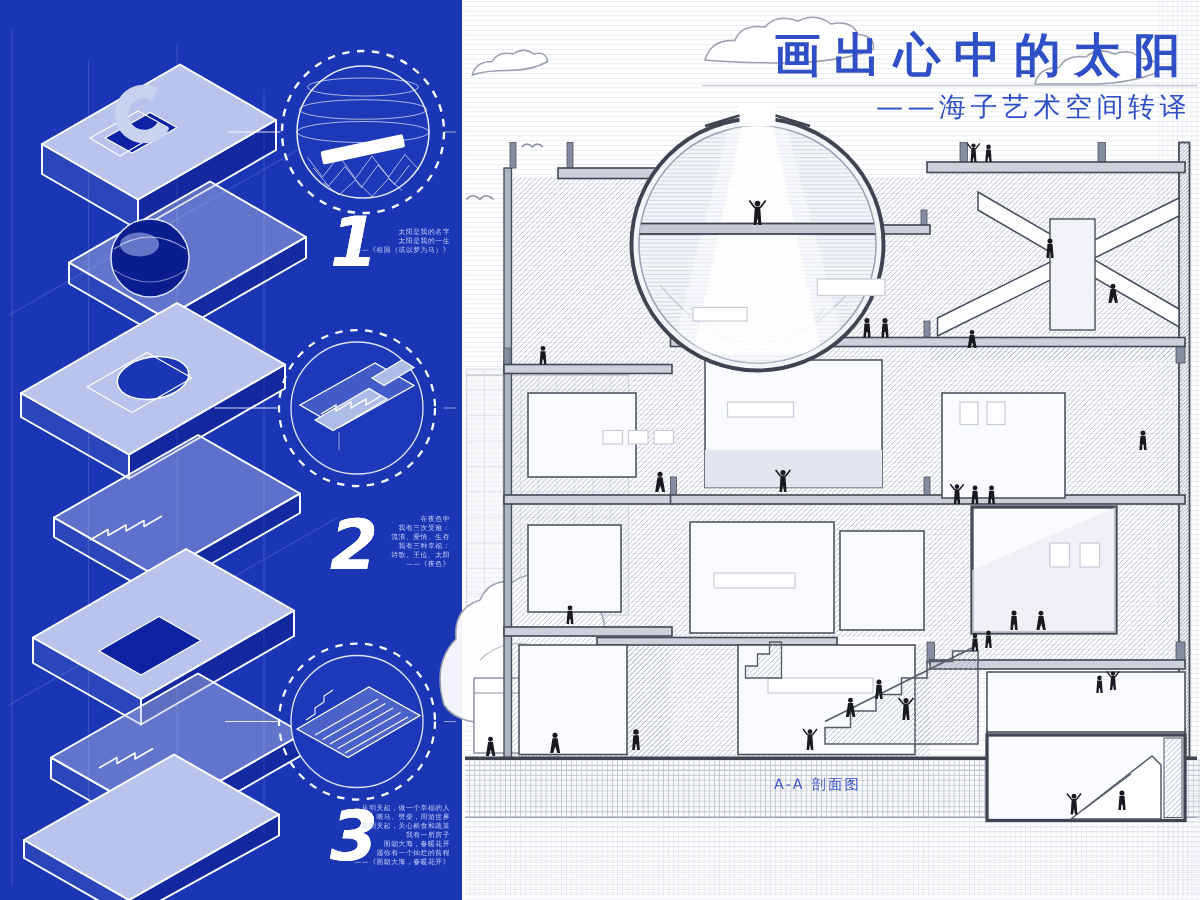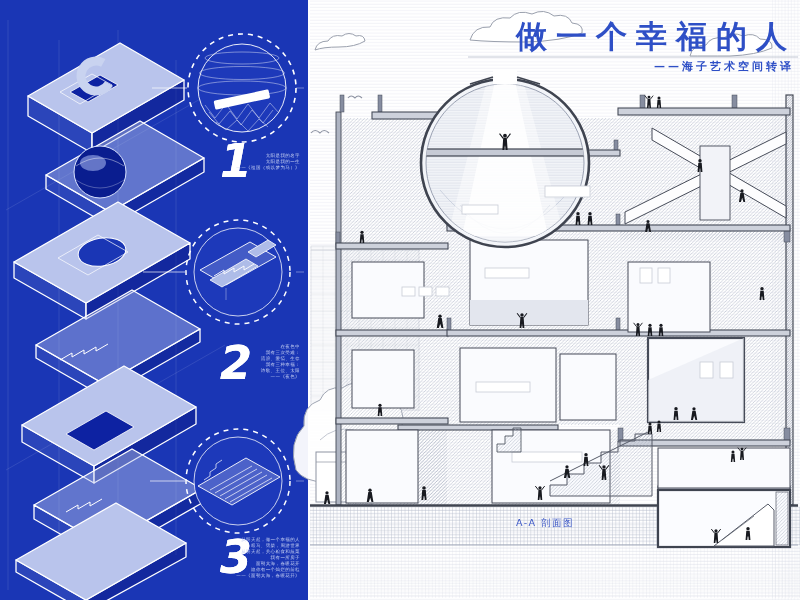--- a/index.html
+++ b/index.html
@@ -16,21 +16,21 @@
   .num{position:absolute;color:#fff;font-weight:800;font-style:italic;
     font-size:46px;line-height:1;left:220px;text-shadow:0 0 0 #fff;}
   .n1{top:138px}.n2{top:340px}.n3{top:534px}
   .cap{position:absolute;right:8px;width:150px;text-align:right;color:#C6D0F2;
     font-size:4.5px;line-height:6px;letter-spacing:.4px;}
   .cap span{display:block;}
   .c1{top:153px}.c2{top:344px}.c3{top:537px}
   .title{position:absolute;top:16px;left:310px;right:4px;text-align:right;
     font-size:31px;font-weight:700;letter-spacing:9px;color:var(--title-blue);}
   .subtitle{position:absolute;top:59px;right:6px;text-align:left;
-    font-size:11px;font-weight:700;letter-spacing:3px;color:var(--title-blue);}
+    font-size:18px;font-weight:400;letter-spacing:3px;color:var(--title-blue);}
   .seclabel{fill:var(--label-blue);font-size:9.5px;letter-spacing:1.5px;
     font-family:"DejaVu Sans","Liberation Sans",sans-serif;}
 </style>
 </head>
 <body>
 
 <div class="board">
 
   <div class="panel">
     <svg viewBox="0 0 308 600" width="308" height="600">
@@ -418,15 +418,15 @@
         <g fill="#181A20">
           <use href="#fgv" transform="translate(716,543) scale(0.9)"></use>
           <use href="#fg" transform="translate(748,540) scale(0.9)"></use>
         </g>
       </g>
     </g>
 
     <text class="seclabel" x="545" y="526" text-anchor="middle">A-A 剖面图</text>
   </svg>
 
-  <div class="title">做一个幸福的人</div>
+  <div class="title">画出心中的太阳</div>
   <div class="subtitle">——海子艺术空间转译</div>
 </div>
 
 </body></html>

